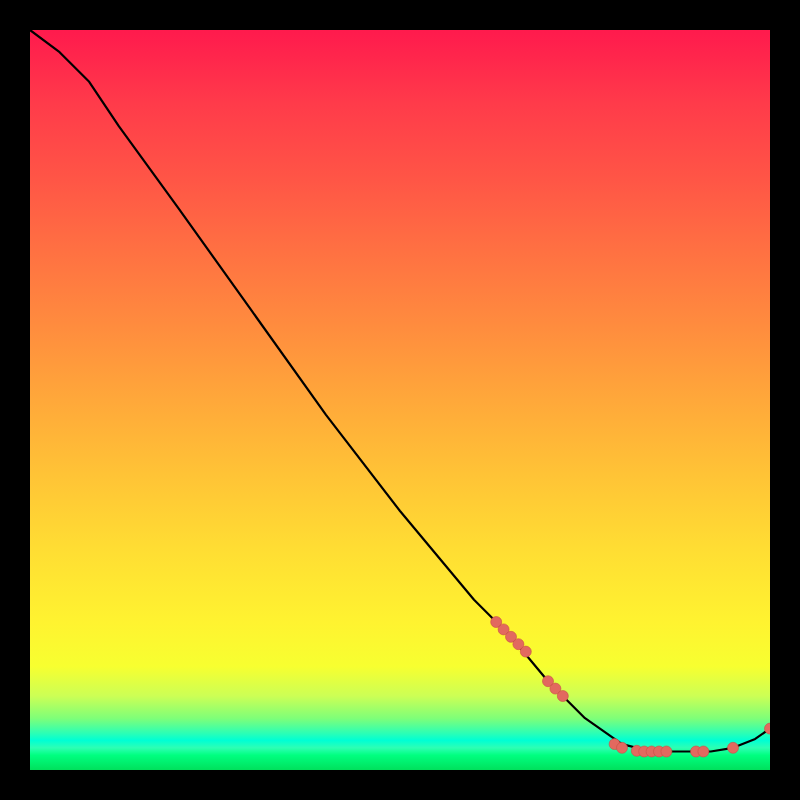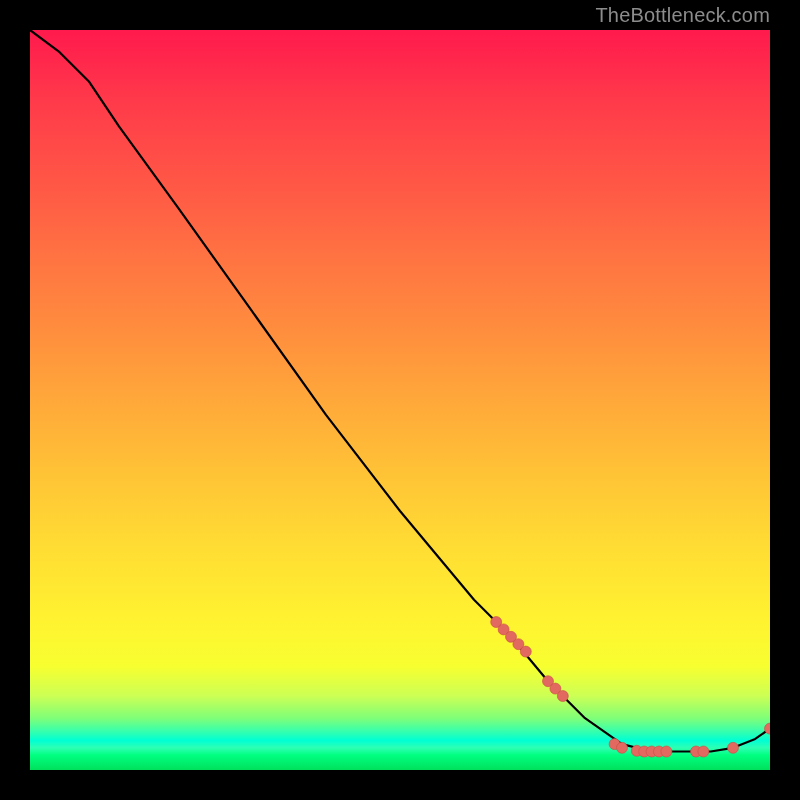--- a/index.html
+++ b/index.html
@@ -62,21 +62,20 @@
     font-size: 20px;
     color: #8c8c8c;
     letter-spacing: 0.2px;
   }
 </style>
 </head>
 <body>
 
 <div class="stage">
 
-  <div class="watermark">TheBottleneck.com</div>
 
   <div class="plot">
     <div class="gradient"></div>
 
     <svg class="overlay-svg" viewBox="0 0 740 740" preserveAspectRatio="none">
       <path id="curve-path" fill="none" stroke="#000000" stroke-width="2.2" stroke-linejoin="round" stroke-linecap="round" d="M0.0 0.0 L29.6 22.2 L59.2 51.8 L88.8 96.2 L148.0 177.6 L222.0 281.2 L296.0 384.8 L370.0 481.0 L444.0 569.8 L481.0 606.8 L518.0 651.2 L555.0 688.2 L592.0 714.1 L621.6 721.5 L651.2 721.5 L680.8 721.5 L703.0 717.8 L725.2 708.9 L740.0 698.6"></path>
       <g id="markers-group">
           <circle cx="466.2" cy="592.0" r="5.5" fill="#e2695f" stroke="#c94d45" stroke-width="0.6"></circle>
           <circle cx="473.6" cy="599.4" r="5.5" fill="#e2695f" stroke="#c94d45" stroke-width="0.6"></circle>
           <circle cx="481.0" cy="606.8" r="5.5" fill="#e2695f" stroke="#c94d45" stroke-width="0.6"></circle>

